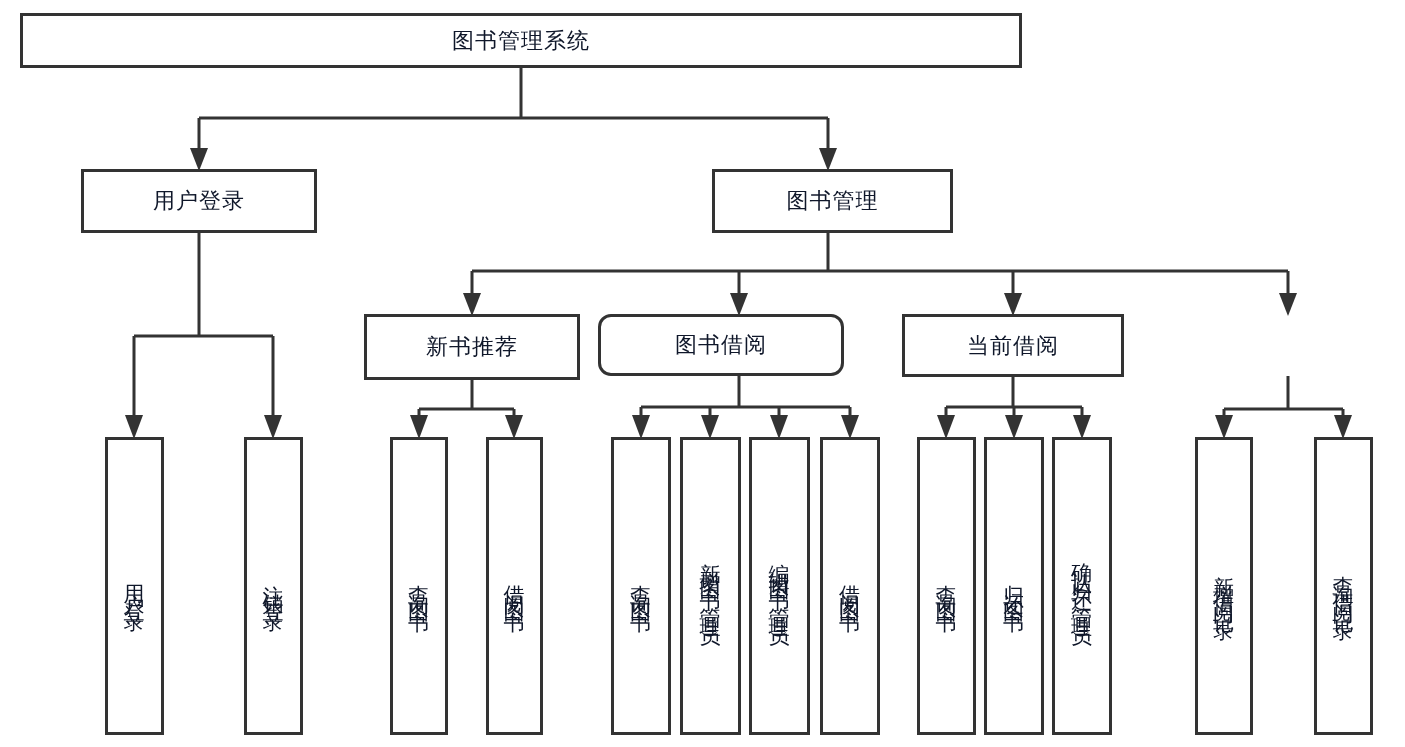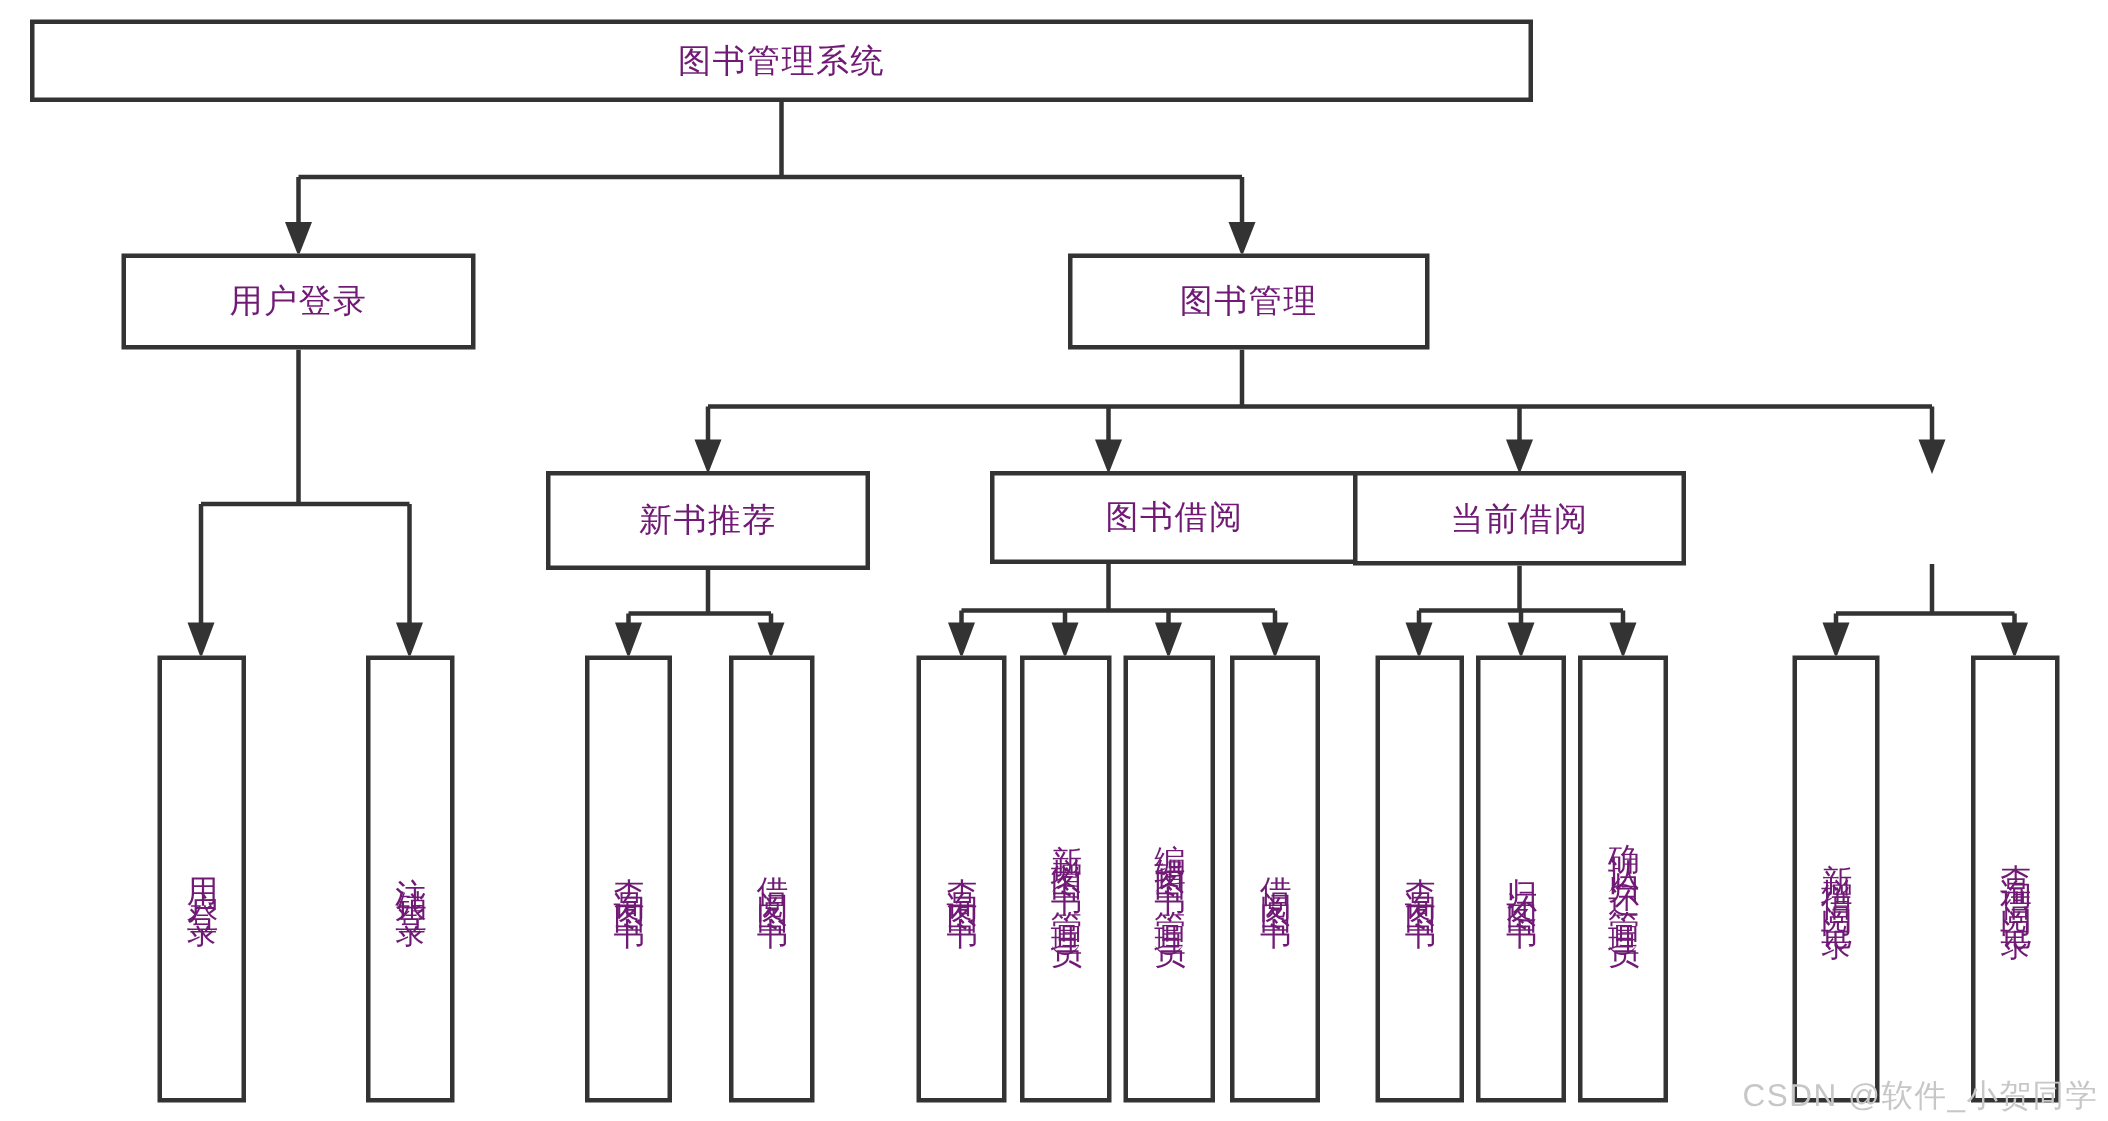--- a/index.html
+++ b/index.html
@@ -19,21 +19,21 @@
     width: 1405px; height: 747px;
   }
   .box {
     position: absolute;
     box-sizing: border-box;
     background: #ffffff;
     border: 3px solid #333333;
     display: flex;
     align-items: center;
     justify-content: center;
-    color: #701a75;
+    color: #0f172a;
   }
   .hbox {
     font-size: 22px;
     letter-spacing: 1px;
     white-space: nowrap;
   }
   .vbox span {
     writing-mode: vertical-lr;
     text-orientation: mixed;
     font-size: 21px;
@@ -115,21 +115,21 @@
   <div class="box hbox lvl2" style="left:81px; top:169px; width:236px; height:64px;">
     <span>用户登录</span>
   </div>
   <div class="box hbox lvl2" style="left:712px; top:169px; width:241px; height:64px;">
     <span>图书管理</span>
   </div>
 
   <div class="box hbox lvl2" style="left:364px; top:314px; width:216px; height:66px;">
     <span>新书推荐</span>
   </div>
-  <div class="box hbox lvl2" style="left:660px; top:314px; width:246px; height:62px;">
+  <div class="box hbox lvl2" style="left:598px; top:314px; width:246px; height:62px;border-radius:13px;">
     <span>图书借阅</span>
   </div>
   <div class="box hbox lvl2" style="left:902px; top:314px; width:222px; height:63px;">
     <span>当前借阅</span>
   </div>
 
   <div class="box vbox" style="left:105px; top:437px; width:59px; height:298px;">
     <span>用户登录</span>
   </div>
   <div class="box vbox" style="left:244px; top:437px; width:59px; height:298px;">
@@ -166,15 +166,14 @@
     <span>确认归还（管理员）</span>
   </div>
 
   <div class="box vbox" style="left:1195px; top:437px; width:58px; height:298px;">
     <span>新增借阅记录</span>
   </div>
   <div class="box vbox" style="left:1314px; top:437px; width:59px; height:298px;">
     <span>查询借阅记录</span>
   </div>
 
-  <div class="watermark">CSDN @软件_小贺同学</div>
 
 </div>
 
 </body></html>

